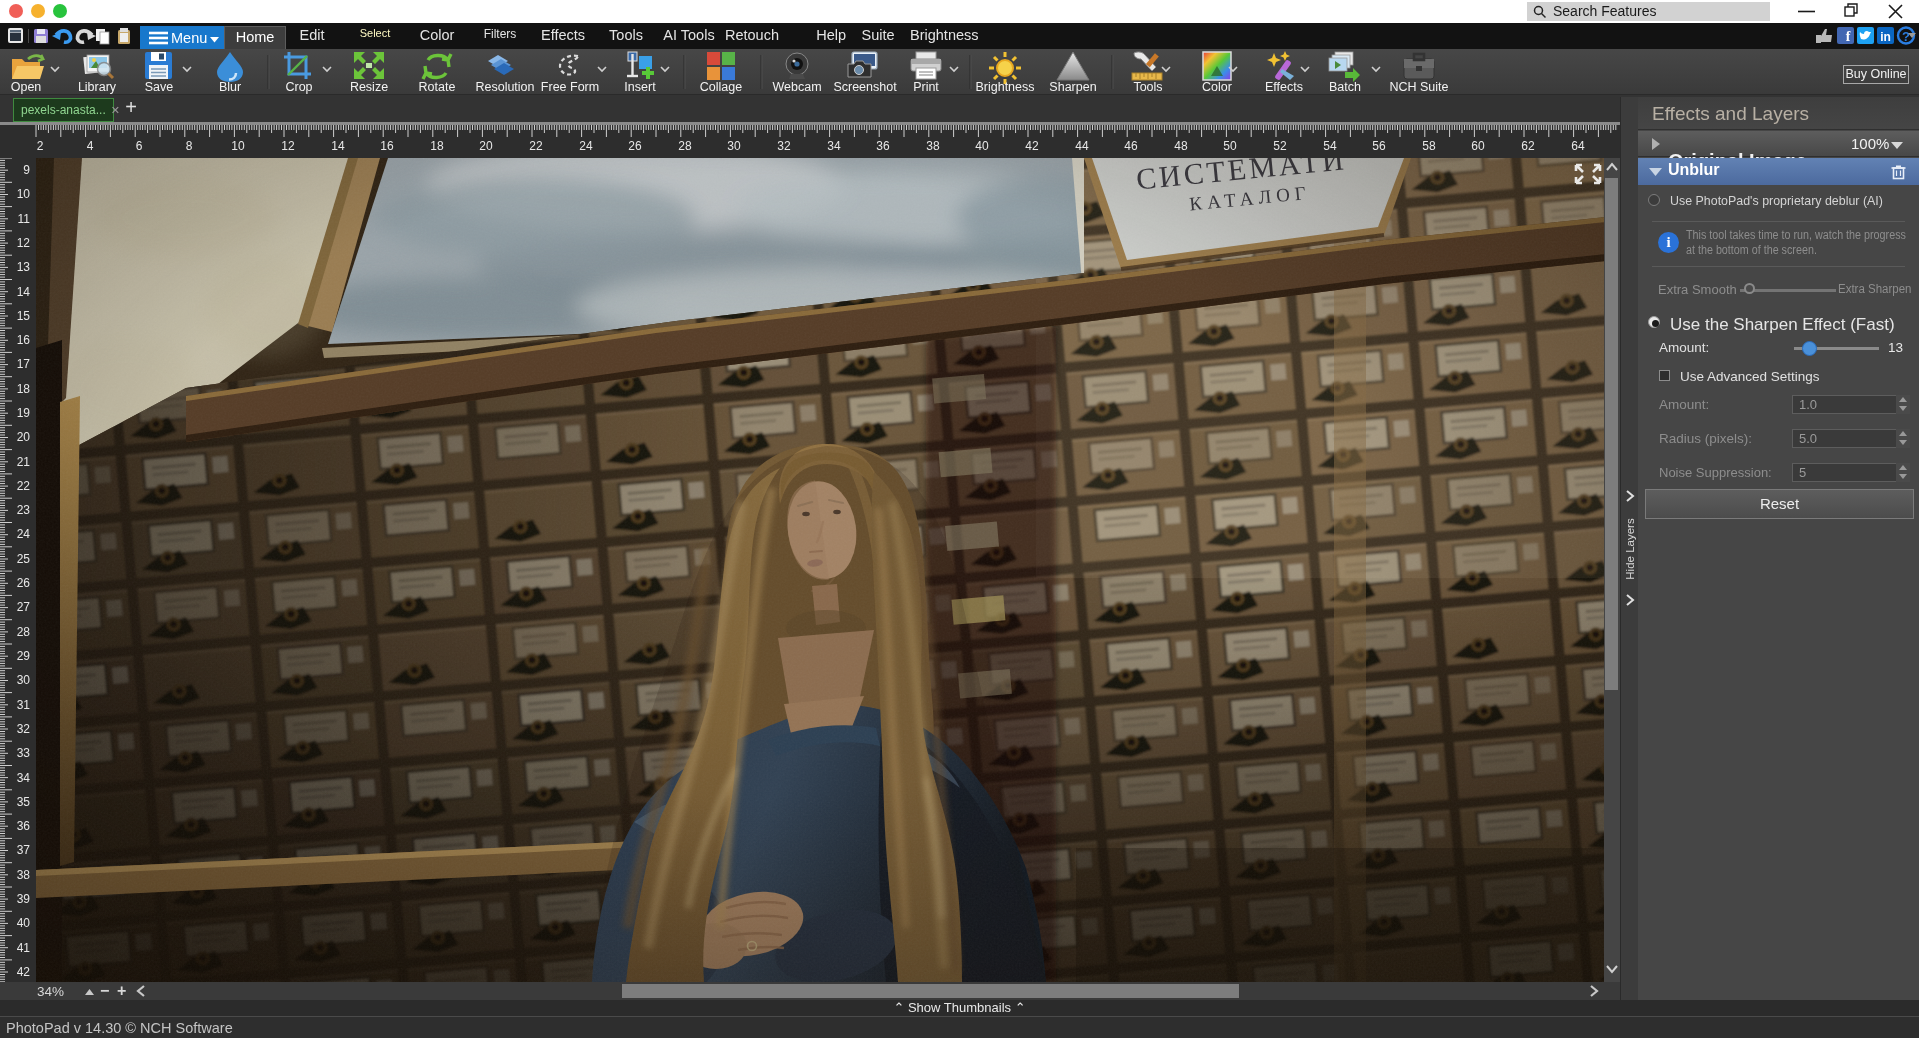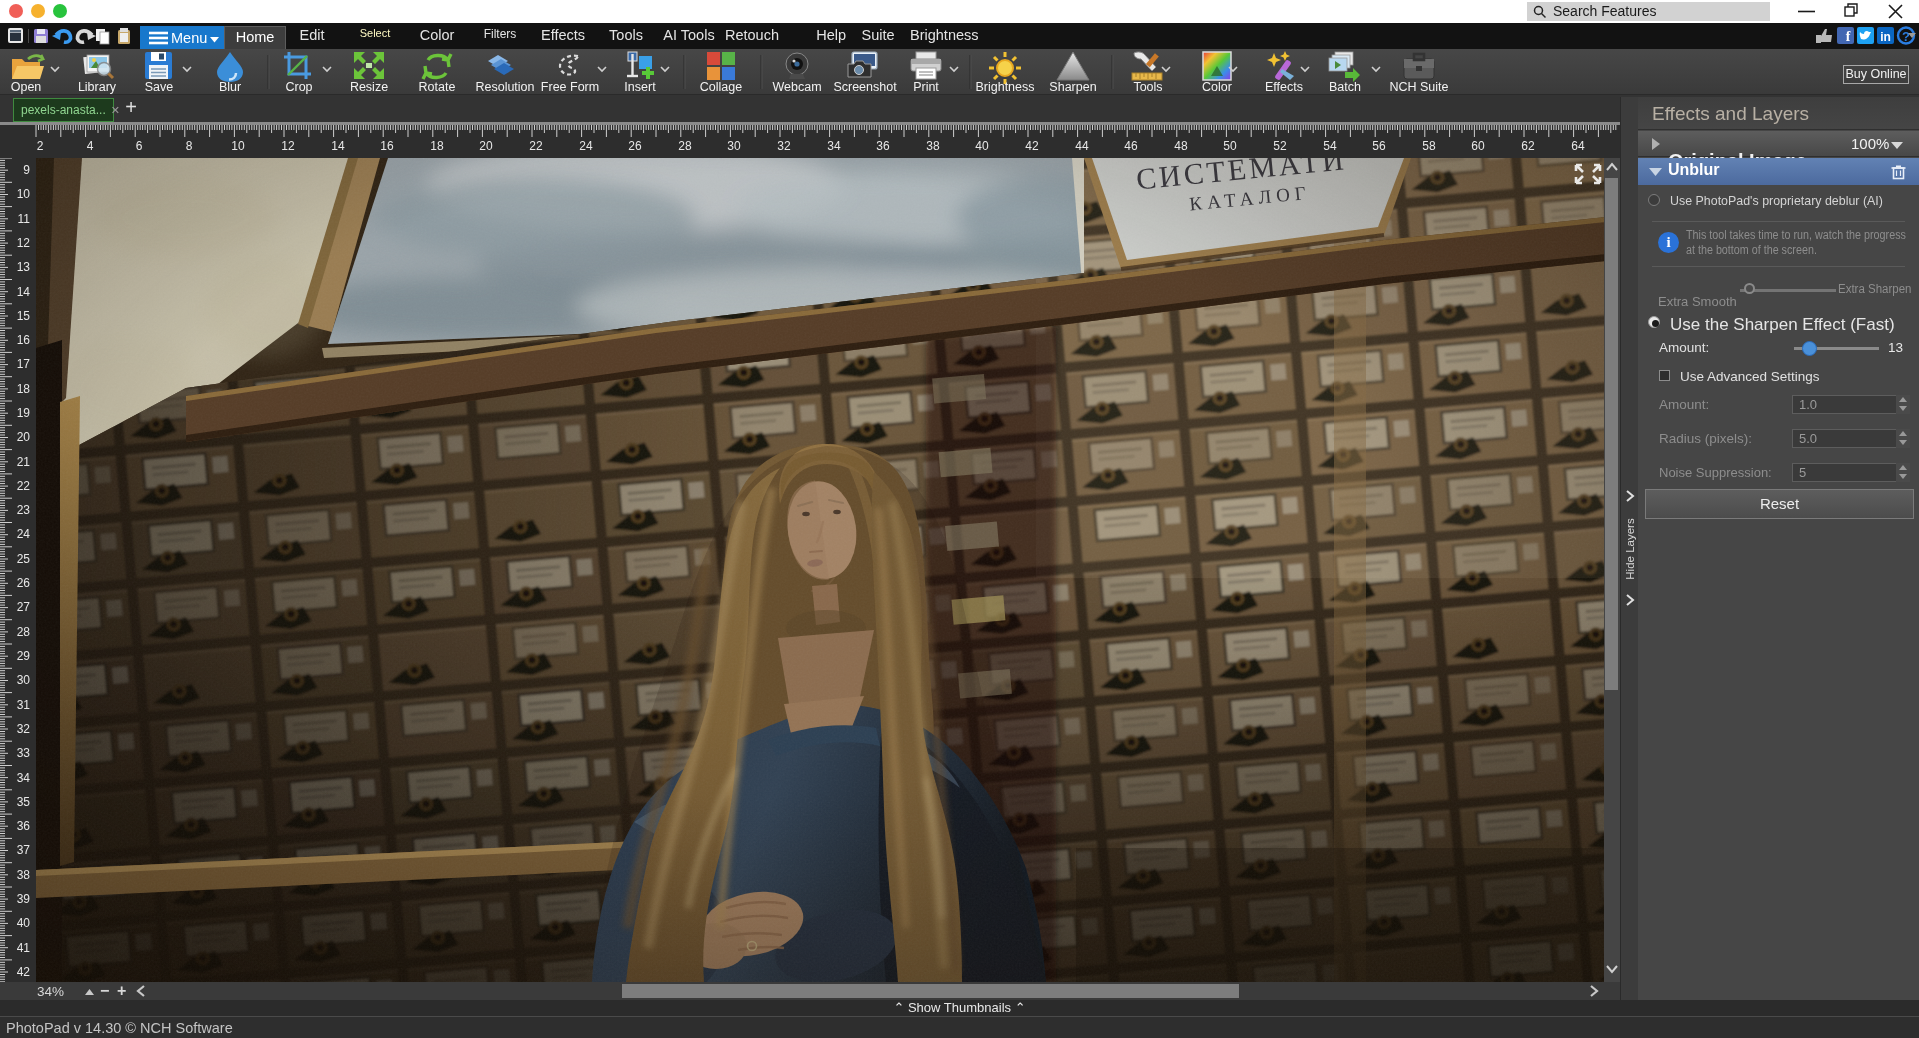--- a/index.html
+++ b/index.html
@@ -2390,21 +2390,21 @@
         <line x1="5.5" y1="6.5" x2="5.5" y2="12" stroke="#e8eef8" stroke-width="1.2"></line>
         <line x1="9.5" y1="6.5" x2="9.5" y2="12" stroke="#e8eef8" stroke-width="1.2"></line>
       </svg>
   </div>
   <div class="abs" style="left:10px;top:97px;width:12px;height:12px;border-radius:50%;background:#3c3c3c;border:1.5px solid #7c7c7c"></div>
   <span class="abs" style="left:32px;top:96px;font-size:13.5px;color:#d4d4d4;white-space:nowrap;transform:scaleX(0.92);transform-origin:0 0">Use PhotoPad's proprietary deblur (AI)</span>
   <div class="abs" style="left:14px;top:124px;width:253px;border-top:1px solid #5a5a5a"></div>
   <div class="abs" style="left:20px;top:135px;width:21px;height:21px;border-radius:50%;background:#2a72d8;color:#fff;font-size:15px;font-weight:bold;text-align:center;line-height:21px;font-family:'Liberation Serif'">i</div>
   <div class="abs" style="left:48px;top:131px;font-size:12.5px;color:#8d8d8d;line-height:15px;white-space:nowrap;transform:scaleX(0.86);transform-origin:0 0">This tool takes time to run, watch the progress<br>at the bottom of the screen.</div>
   <div class="abs" style="left:14px;top:169px;width:253px;border-top:1px solid #5a5a5a"></div>
-  <span class="abs" style="left:20px;top:197px;font-size:13px;color:#8d8d8d;white-space:nowrap">Extra Smooth</span>
+  <span class="abs" style="left:20px;top:185px;font-size:13px;color:#8d8d8d;white-space:nowrap">Extra Smooth</span>
   <div class="abs" style="left:102px;top:192px;width:96px;height:3px;background:#747474"></div>
   <div class="abs" style="left:106px;top:186px;width:11px;height:11px;border-radius:50%;background:#4a4a4a;border:2px solid #8a8a8a"></div>
   <span class="abs" style="left:200px;top:185px;font-size:12.5px;color:#8d8d8d;white-space:nowrap;transform:scaleX(0.92);transform-origin:0 0">Extra Sharpen</span>
   <div class="abs" style="left:10px;top:219px;width:12px;height:12px;border-radius:50%;background:#e8e8e8;border:1.5px solid #9a9a9a"></div>
   <div class="abs" style="left:14px;top:223px;width:7px;height:7px;border-radius:50%;background:#1a1a1a"></div>
   <span class="abs" style="left:32px;top:218px;font-size:17px;color:#e5e5e5">Use the Sharpen Effect (Fast)</span>
   <span class="abs" style="left:21px;top:243px;font-size:13.5px;color:#e0e0e0">Amount:</span>
   <div class="abs" style="left:156px;top:250px;width:85px;height:3px;background:#8a8a8a"></div>
   <div class="abs" style="left:164px;top:244px;width:15px;height:15px;border-radius:50%;background:#4a90d9;border:1px solid #2a6ab8"></div>
   <span class="abs" style="left:250px;top:243px;font-size:13.5px;color:#e8e8e8">13</span>

